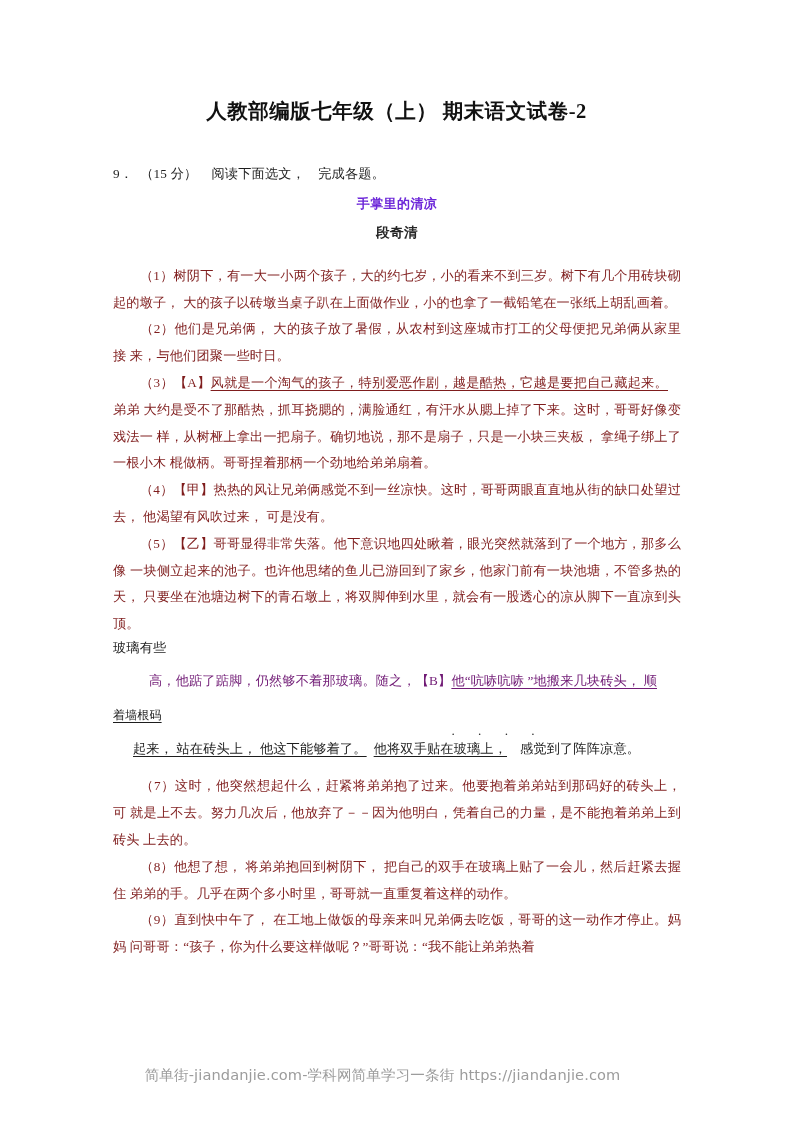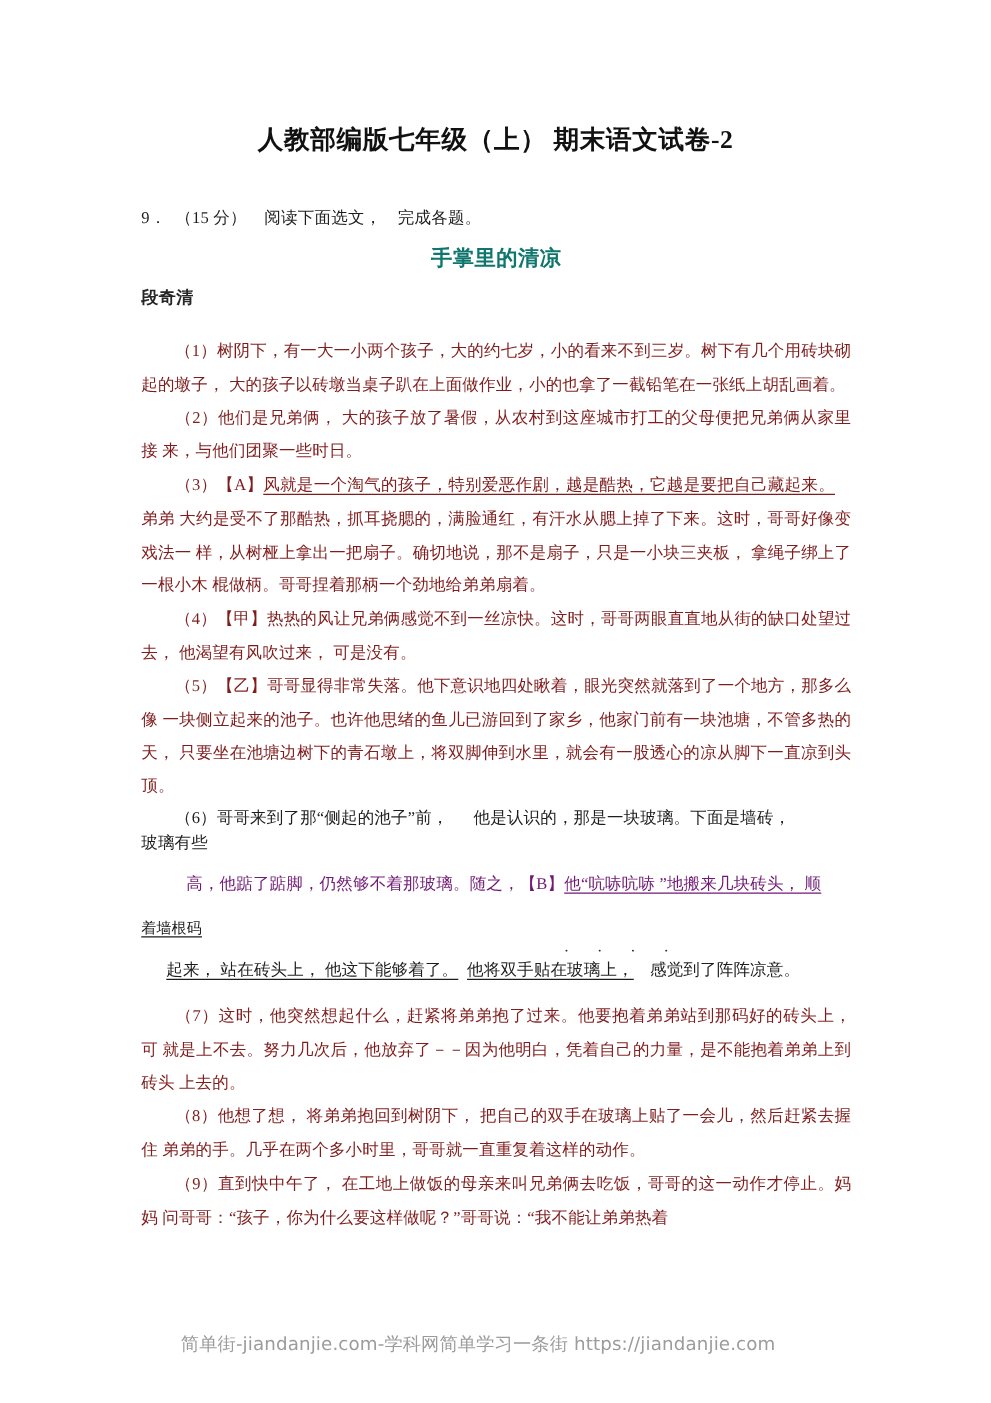--- a/index.html
+++ b/index.html
@@ -47,27 +47,28 @@
     font-size: 13.2px;
     line-height: 1.5;
     color: #1d1d1d;
     letter-spacing: 0.2px;
     margin-bottom: 8px;
   }
   .q-line .gap { display: inline-block; width: 14px; }
 
   .art-title {
     text-align: center;
-    font-size: 17px;
+    font-size: 13px;
     font-weight: bold;
-    color: #0f766e;
+    color: #6d28d9;
     margin-top: 11px;
     letter-spacing: 0.4px;
   }
   .art-author {
+    text-align: center;
     font-size: 13.6px;
     font-weight: bold;
     color: #262626;
     margin-top: 11px;
     letter-spacing: 0.4px;
   }
 
   p.para {
     font-size: 13.2px;
     line-height: 2.03;
@@ -183,23 +184,20 @@
 
     <p class="para">
       <span class="indent"></span><span>（4）</span><span class="mark">【甲】</span><span>热热的风让兄弟俩感觉不到一丝凉快。这时，哥哥两眼直直地从街的缺口处望过去， 他渴望有风吹过来， 可是没有。</span>
     </p>
 
     <p class="para">
       <span class="indent"></span><span>（5）</span><span class="mark">【乙】</span><span>哥哥显得非常失落。他下意识地四处瞅着，眼光突然就落到了一个地方，那多么像 一块侧立起来的池子。也许他思绪的鱼儿已游回到了家乡，他家门前有一块池塘，不管多热的天， 只要坐在池塘边树下的青石墩上，将双脚伸到水里，就会有一股透心的凉从脚下一直凉到头顶。</span>
     </p>
 
     <div>
-      <div class="para6-l1">
-        <span class="indent"></span><span>（6）</span><span>哥哥来到了那“侧起的池子”前，</span><span class="sp-lg"></span><span>他是认识的，那是一块玻璃。下面是墙砖，</span>
-      </div>
       <div class="para6-l1b">
         <span>玻璃有些</span>
       </div>
 
       <div class="para6-l2">
         <span class="sp-lg"></span><span>高，他踮了踮脚，仍然够不着那玻璃。随之，</span><span class="mark">【B】</span><span class="u">他“吭哧吭哧 ”地搬来几块砖头， 顺</span>
       </div>
       <div class="para6-l2b">
         <span class="u">着墙根码</span>
       </div>

